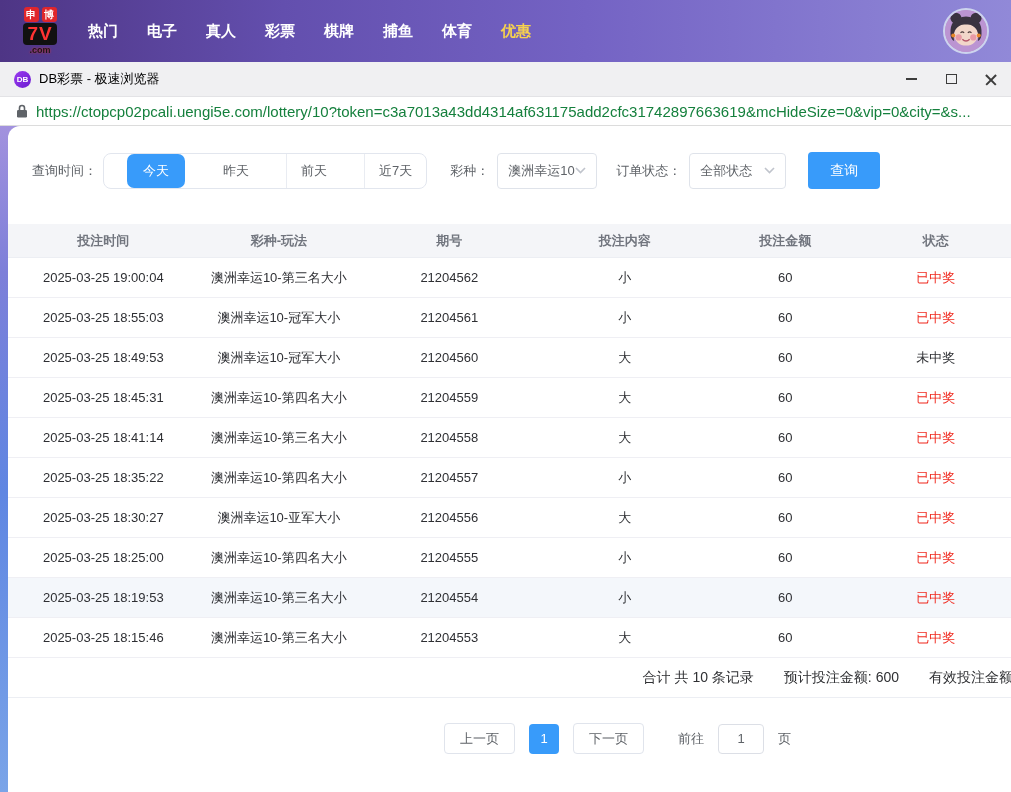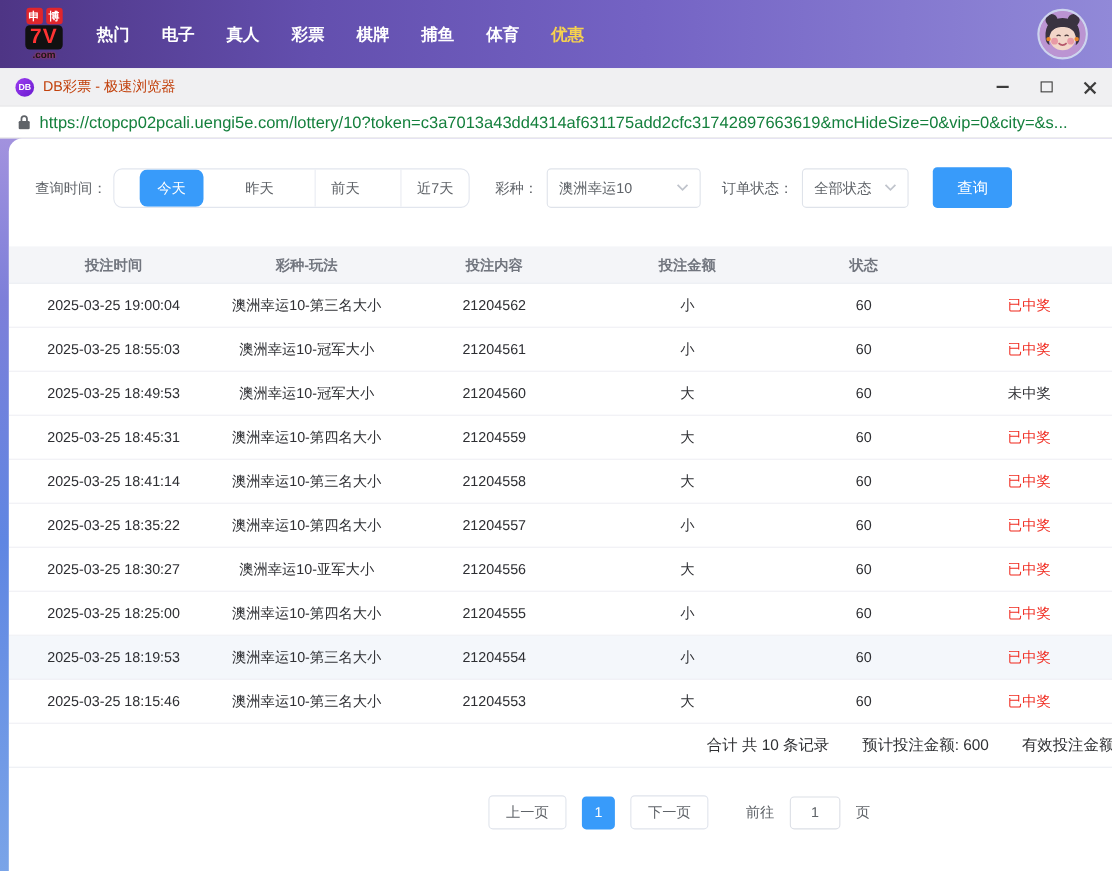--- a/index.html
+++ b/index.html
@@ -19,21 +19,21 @@
   .nav-menu { display:flex; margin-left:18px; gap:29px; }
   .nav-item { color:#fff; font-size:15px; font-weight:bold; cursor:pointer; white-space:nowrap; }
   .nav-item.hl { color:#f7d24e; }
   .avatar { margin-left:auto; margin-right:22px; width:46px; height:46px; border-radius:50%; overflow:hidden;
             border:2px solid #cdd4ee; cursor:pointer; background:#b791cf; }
 
   
   .titlebar { height:35px; background:#f0f0f2; border-bottom:1px solid #e3e3e6; display:flex; align-items:center; }
   .win-icon { margin-left:14px; width:17px; height:17px; border-radius:50%; background:linear-gradient(135deg,#9b3bf0,#6a1bd0);
               color:#fff; font-size:8px; font-weight:bold; display:flex; align-items:center; justify-content:center; }
-  .win-title { margin-left:8px; font-size:13px; color:#c2410c; }
+  .win-title { margin-left:8px; font-size:13px; color:#000000; }
   .win-controls { margin-left:auto; display:flex; height:100%; }
   .ctrl { width:40px; height:100%; display:flex; align-items:center; justify-content:center; cursor:pointer; position:relative; }
   .glyph-min { width:11px; height:2px; background:#3c3c3c; display:block; }
   .glyph-max { width:11px; height:10px; border:1.5px solid #3c3c3c; display:block; }
   .glyph-x1,.glyph-x2 { position:absolute; width:14px; height:1.6px; background:#3c3c3c; left:13px; top:17px; }
   .glyph-x1 { transform:rotate(45deg); } .glyph-x2 { transform:rotate(-45deg); }
 
   .urlbar { height:29px; background:#fff; border-bottom:1px solid #dcdcdc; display:flex; align-items:center; cursor:text; }
   .lock { margin-left:16px; flex:0 0 auto; }
   .url-text { margin-left:8px; font-size:15px; color:#15803d; white-space:nowrap; overflow:hidden; }
@@ -54,21 +54,21 @@
   .flabel { white-space:nowrap; }
   .seg-group { display:flex; margin-left:6px; border:1px solid #e2e6ee; border-radius:8px; height:36px; align-items:stretch;
                overflow:hidden; }
   .seg { padding:0 14px; display:flex; align-items:center; color:#5f6368; cursor:pointer; white-space:nowrap;margin-left:23px; }
   .seg + .seg { border-left:1px solid #e9ecf2; }
   .seg.active { background:#389bfa; color:#fff; border-radius:7px; border-left:none; padding:0 16px; }
   .seg.active + .seg { border-left-color:transparent; }
   .ml1 { margin-left:23px; } .ml2 { margin-left:19px; }
   .select { margin-left:8px; height:36px; border:1px solid #dfe3ea; border-radius:4px; background:#fff;
             display:flex; align-items:center; justify-content:space-between; padding:0 10px; cursor:pointer; color:#5f6368; }
-  .select.w1 { width:140px; } .select.w2 { width:97px; }
+  .select.w1 { width:100px; } .select.w2 { width:97px; }
   .search-btn { margin-left:22px; width:72px; height:37px; background:#389bfa; border:none; border-radius:4px;
                 color:#fff; font-size:14px; cursor:pointer; font-family:inherit; }
 
   .thead { margin-top:13px; height:34px; background:#f4f5f8; border-bottom:1px solid #eceef3;
            display:grid; grid-template-columns:19% 16% 18% 17% 15% 15%; align-items:center; }
   .th { text-align:center; font-size:13px; color:#71757e;font-weight:bold; }
   .trow { height:40px; display:grid; grid-template-columns:19% 16% 18% 17% 15% 15%; align-items:center;
           border-bottom:1px solid #efeff4; }
   .trow.hlrow { background:#f4f7fb; }
   .td { text-align:center; font-size:13px; color:#2e2f33; white-space:nowrap; overflow:hidden; }
@@ -179,20 +179,21 @@
         <svg width="11" height="7" viewBox="0 0 11 7">
             <path d="M1 1 L5.5 5.6 L10 1" stroke="#c0c4cc" stroke-width="1.6" fill="none"></path>
           </svg>
       </div>
       <button class="search-btn">查询</button>
     </div>
 
     <div class="thead" id="thead">
         <span class="th">投注时间</span>
         <span class="th">彩种-玩法</span>
+        <span class="th">期号</span>
         <span class="th">投注内容</span>
         <span class="th">投注金额</span>
         <span class="th">状态</span>
       </div>
     <div id="tbody">
         <div class="trow">
           <span class="td">2025-03-25 19:00:04</span>
           <span class="td">澳洲幸运10-第三名大小</span>
           <span class="td">21204562</span>
           <span class="td">小</span>

